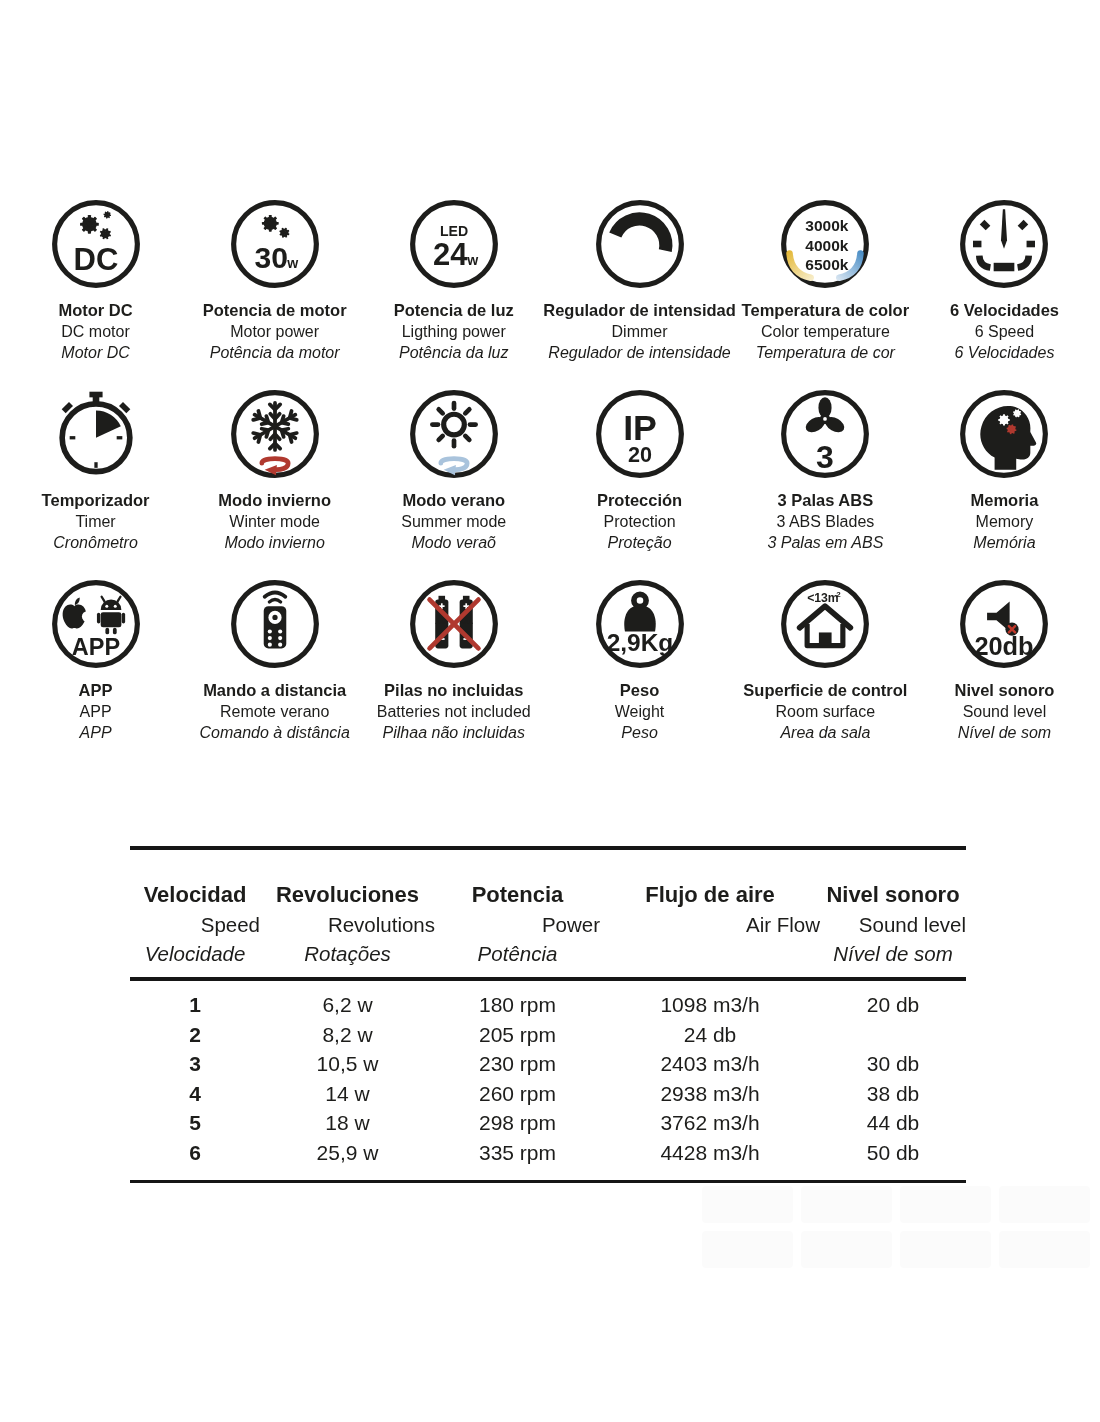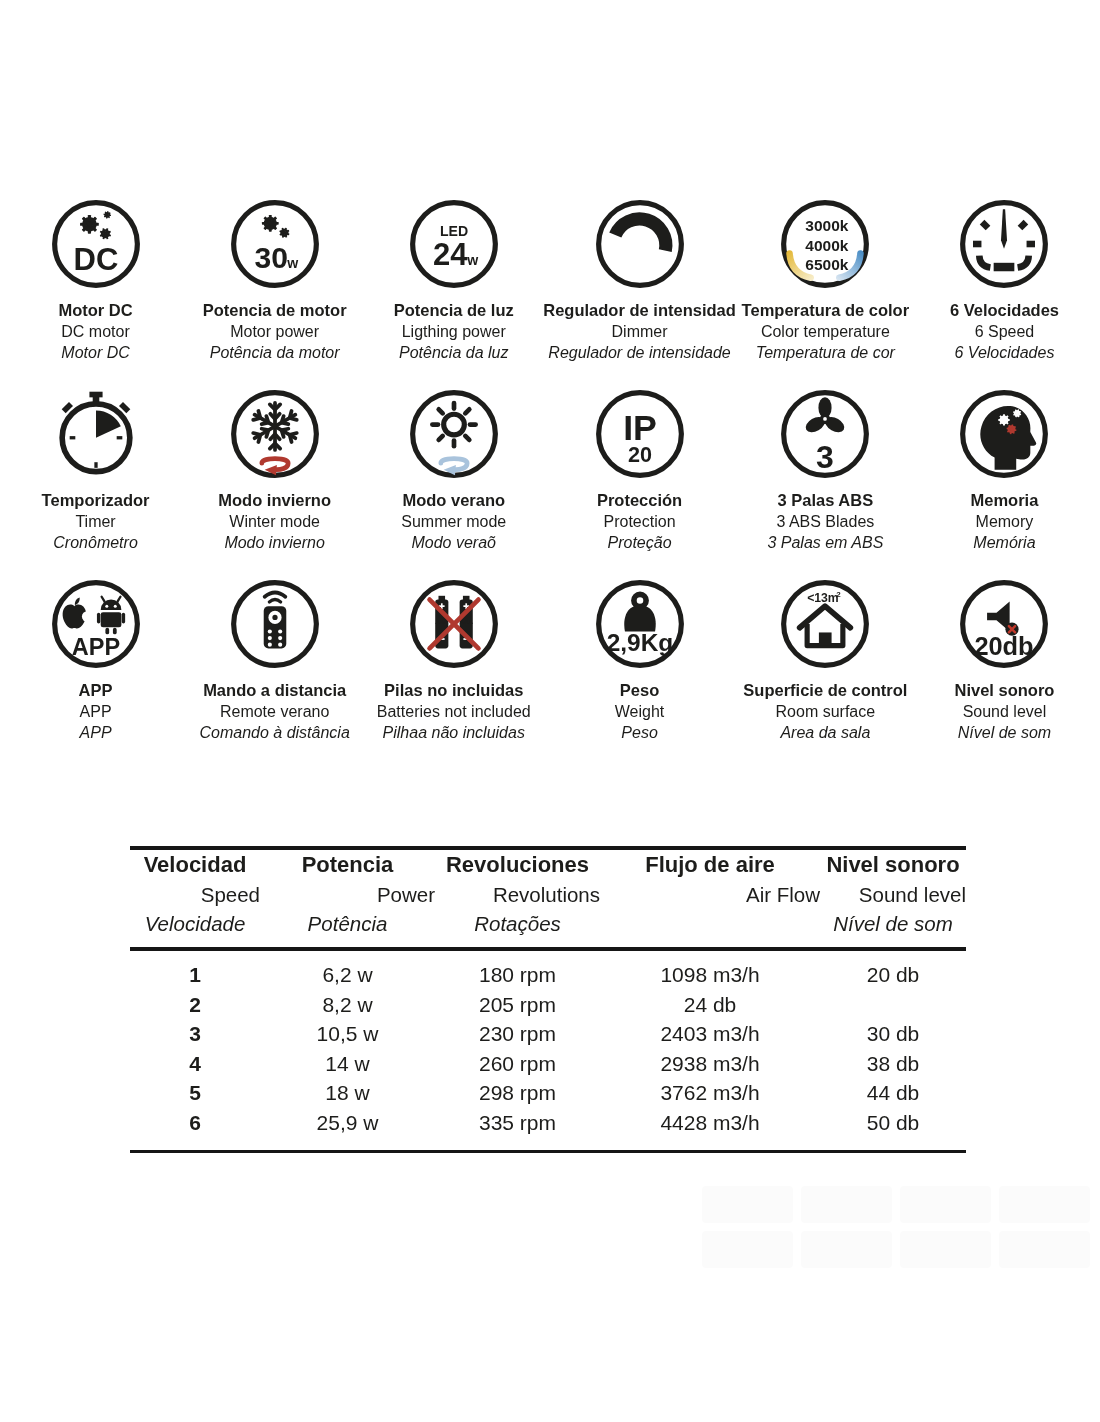--- a/index.html
+++ b/index.html
@@ -19,21 +19,21 @@
   .lbl-es { font-weight:bold; font-size:16.5px; line-height:21px; white-space:nowrap; }
   .lbl-en { font-size:16px;  line-height:21px; white-space:nowrap; }
   .lbl-pt { font-style:italic; font-size:16px; line-height:21px; white-space:nowrap; }
 
   
   .spec-table { position:absolute; left:130px; top:846px; width:836px; border-top:4px solid #161616; }
   .t-row {
     display:grid; grid-template-columns:130px 175px 165px 220px 146px;
     text-align:center; align-items:start;
   }
-  .t-head { padding:0 0 9px 0; border-bottom:4px solid #161616; }
+  .t-head { padding:30px 0 9px 0; border-bottom:4px solid #161616; }
   .th-es { font-weight:bold; font-size:22px; line-height:30px; }
   .th-en { font-size:20.5px; line-height:29px;text-align:right; }
   .th-pt { font-style:italic; font-size:20.5px; line-height:29px; }
   .t-body { padding:9px 0 13px 0; border-bottom:3px solid #161616; }
   .t-body .t-row { font-size:21px; line-height:29.5px; }
   .t-body .t-row > div:first-child { font-weight:bold; }
 
   
   .watermark {
     position:absolute; left:702px; top:1186px; width:388px; height:82px;
@@ -406,28 +406,28 @@
 
 <div class="spec-table">
   <div class="t-head">
     <div class="t-row">
       <div>
         <div class="th-es">Velocidad</div>
         <div class="th-en">Speed</div>
         <div class="th-pt">Velocidade</div>
       </div>
       <div>
+        <div class="th-es">Revoluciones</div>
+        <div class="th-en">Revolutions</div>
+        <div class="th-pt">Rotações</div>
+      </div>
+      <div>
         <div class="th-es">Potencia</div>
         <div class="th-en">Power</div>
         <div class="th-pt">Potência</div>
-      </div>
-      <div>
-        <div class="th-es">Revoluciones</div>
-        <div class="th-en">Revolutions</div>
-        <div class="th-pt">Rotações</div>
       </div>
       <div>
         <div class="th-es">Flujo de aire</div>
         <div class="th-en">Air Flow</div>
       </div>
       <div>
         <div class="th-es">Nivel sonoro</div>
         <div class="th-en">Sound level</div>
         <div class="th-pt">Nível de som</div>
       </div>

